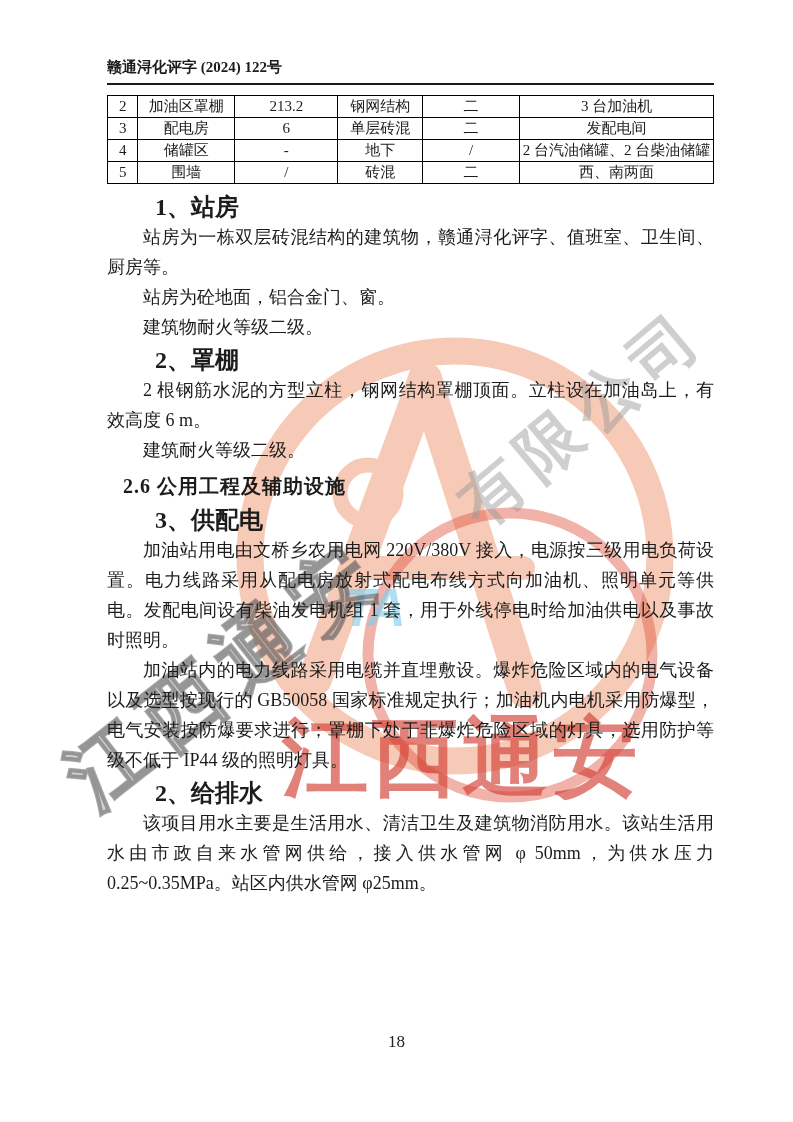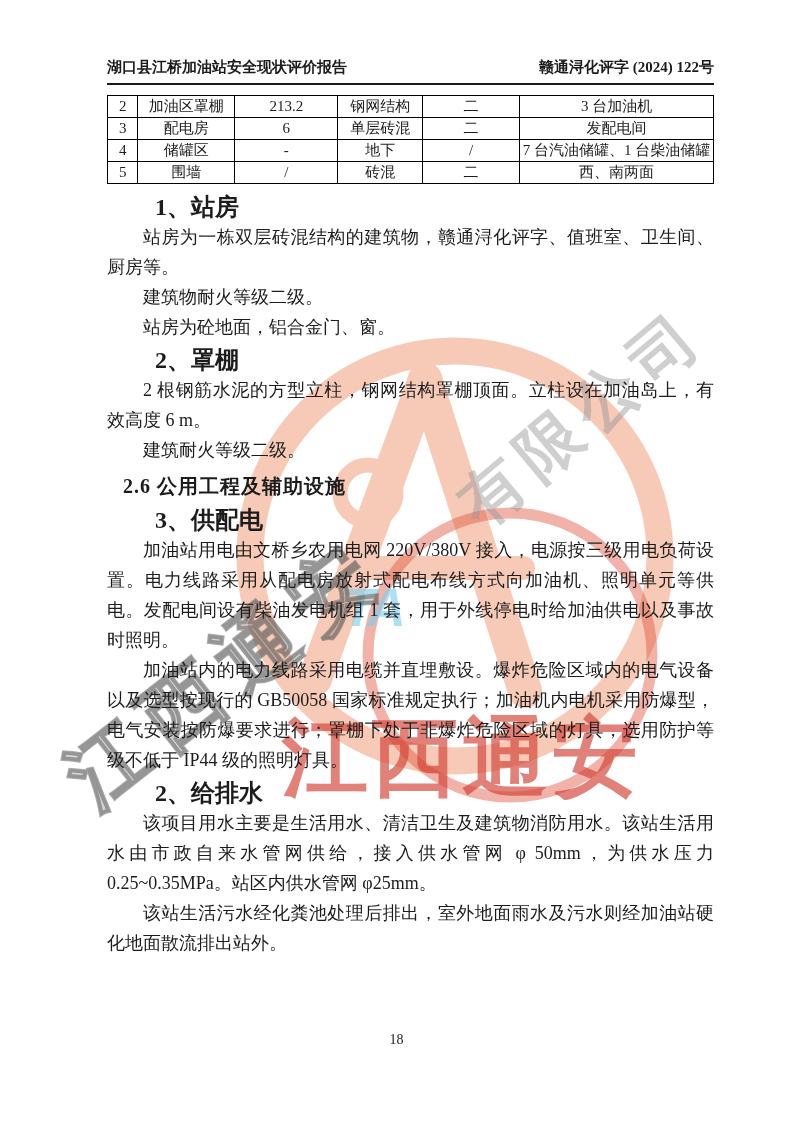--- a/index.html
+++ b/index.html
@@ -19,21 +19,21 @@
   table.info td { border:1px solid #000; text-align:center; height:21px;
                   padding:0 2px; overflow:hidden; white-space:nowrap; }
   .body-text { margin-top:8px; font-size:18px; line-height:30px;
                text-align:justify; text-justify:inter-ideograph; }
   .body-text p { margin:0; text-indent:2em; }
   h4.sub { margin:3px 0 0 0; font-size:24px; line-height:30px;
            font-weight:bold; text-indent:2em; }
   h3.sec { margin:5px 0 3px 16px; font-size:20px; line-height:32px;
            font-weight:bold; letter-spacing:1px; }
   .footer { position:absolute; left:0; right:0; top:1032px; text-align:center;
-            font-size:14px; color:#222; }
+            font-size:17px; color:#222; }
   
   .wm-layer { position:absolute; inset:0; pointer-events:none; }
   .wm-logo { position:absolute; left:220px; top:321px; opacity:0.52; }
   .wm-ring2 { position:absolute; left:360px; top:505px; opacity:0.45; }
   .wm-ta { position:absolute; left:342px; top:576px; font-size:54px;
            font-weight:bold; font-style:italic;
            font-family:"Liberation Sans","DejaVu Sans",sans-serif;
            color:rgba(124,205,238,0.62); letter-spacing:-4px; }
   .wm-diag-dark { position:absolute; left:78px; top:736px; white-space:nowrap;
            font-size:80px; font-weight:bold; letter-spacing:14px;
@@ -66,21 +66,20 @@
     </svg>
     <div class="wm-ta">TA</div>
     <div class="wm-diag-dark">江西通安</div>
     <div class="wm-diag-light">有限公司</div>
     <div class="wm-brand">江西通安</div>
   </div>
 
   <div class="content">
 
     <div class="hdr">
-      <span class="left">湖口县江桥加油站安全现状评价报告</span>
       <span class="right">赣通浔化评字 (2024) 122号</span>
     </div>
 
     <table class="info">
       <colgroup>
         <col style="width:5%">
           <col style="width:16%">
           <col style="width:17%">
         <col style="width:14%">
           <col style="width:16%">
@@ -102,49 +101,48 @@
           <td>单层砖混</td>
           <td>二</td>
           <td>发配电间</td>
         </tr>
         <tr>
           <td>4</td>
           <td>储罐区</td>
           <td>-</td>
           <td>地下</td>
           <td>/</td>
-          <td>7 台汽油储罐、1 台柴油储罐</td>
+          <td>2 台汽油储罐、2 台柴油储罐</td>
         </tr>
         <tr>
           <td>5</td>
           <td>围墙</td>
           <td>/</td>
           <td>砖混</td>
           <td>二</td>
           <td>西、南两面</td>
         </tr>
       </tbody>
     </table>
 
     <div class="body-text">
       <h4 class="sub">1、站房</h4>
       <p>站房为一栋双层砖混结构的建筑物，赣通浔化评字、值班室、卫生间、厨房等。</p>
+      <p>站房为砼地面，铝合金门、窗。</p>
       <p>建筑物耐火等级二级。</p>
-      <p>站房为砼地面，铝合金门、窗。</p>
 
       <h4 class="sub">2、罩棚</h4>
       <p>2 根钢筋水泥的方型立柱，钢网结构罩棚顶面。立柱设在加油岛上，有效高度 6 m。</p>
       <p>建筑耐火等级二级。</p>
 
       <h3 class="sec">2.6 公用工程及辅助设施</h3>
 
       <h4 class="sub">3、供配电</h4>
       <p>加油站用电由文桥乡农用电网 220V/380V 接入，电源按三级用电负荷设置。电力线路采用从配电房放射式配电布线方式向加油机、照明单元等供电。发配电间设有柴油发电机组 1 套，用于外线停电时给加油供电以及事故时照明。</p>
       <p>加油站内的电力线路采用电缆并直埋敷设。爆炸危险区域内的电气设备以及选型按现行的 GB50058 国家标准规定执行；加油机内电机采用防爆型，电气安装按防爆要求进行；罩棚下处于非爆炸危险区域的灯具，选用防护等级不低于 IP44 级的照明灯具。</p>
 
       <h4 class="sub">2、给排水</h4>
       <p>该项目用水主要是生活用水、清洁卫生及建筑物消防用水。该站生活用水由市政自来水管网供给，接入供水管网 φ 50mm，为供水压力0.25~0.35MPa。站区内供水管网 φ25mm。</p>
-      <p>该站生活污水经化粪池处理后排出，室外地面雨水及污水则经加油站硬化地面散流排出站外。</p>
     </div>
   </div>
 
   <div class="footer">18</div>
 </div>
 
 </body></html>

